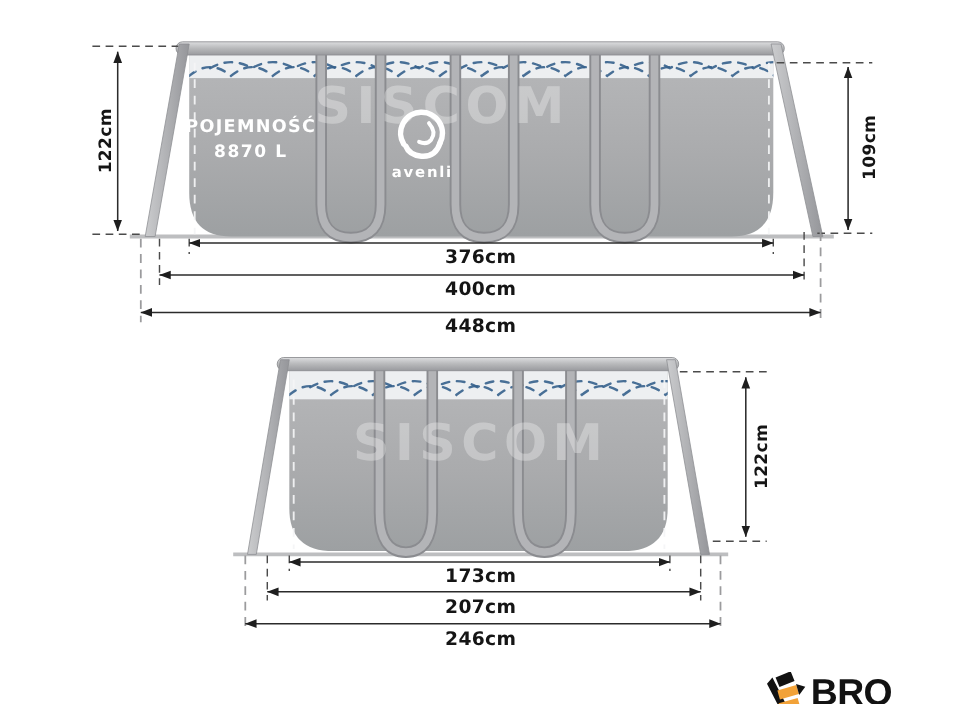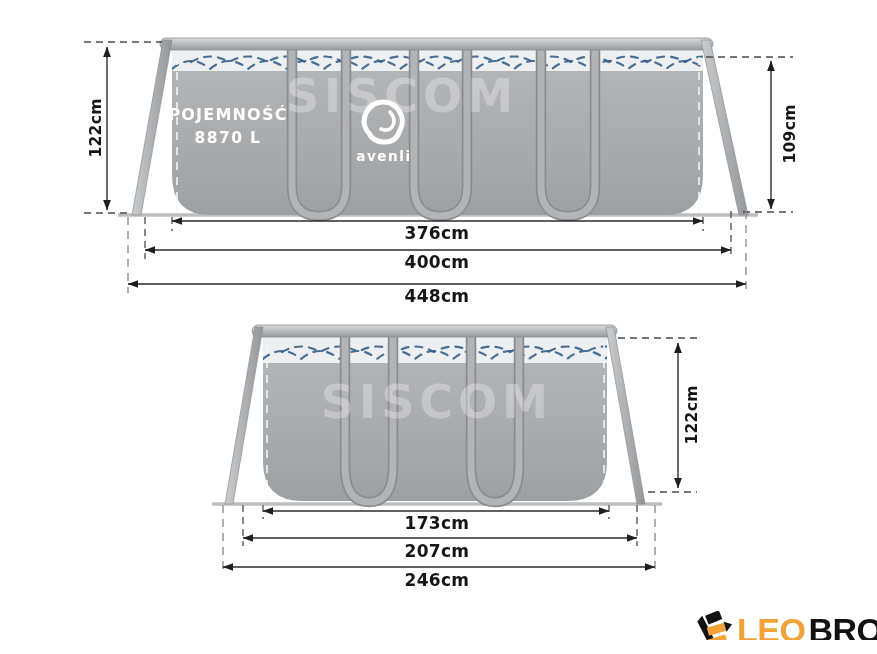--- a/index.html
+++ b/index.html
@@ -211,17 +211,16 @@
   <div class="brandmark">
     <svg width="38" height="38" viewBox="0 0 36 36">
       <g transform="rotate(-16 17 18)">
         <path d="M4,6 L10,2 L16,33 L10,36 Z" fill="#121212"></path>
         <rect x="13" y="2" width="14" height="9" fill="#121212" transform="rotate(-6 20 6)"></rect>
         <rect x="11" y="14" width="17" height="8" fill="#f2a238"></rect>
         <rect x="9" y="25" width="17" height="8" fill="#f2a238"></rect>
         <path d="M28,13 L35,17.5 L28,23 Z" fill="#121212"></path>
       </g>
     </svg>
-    <span class="word lb-a">LEO</span>
       <span class="word lb-b">BRO</span>
   </div>
 
 </div>
 
 </body></html>

